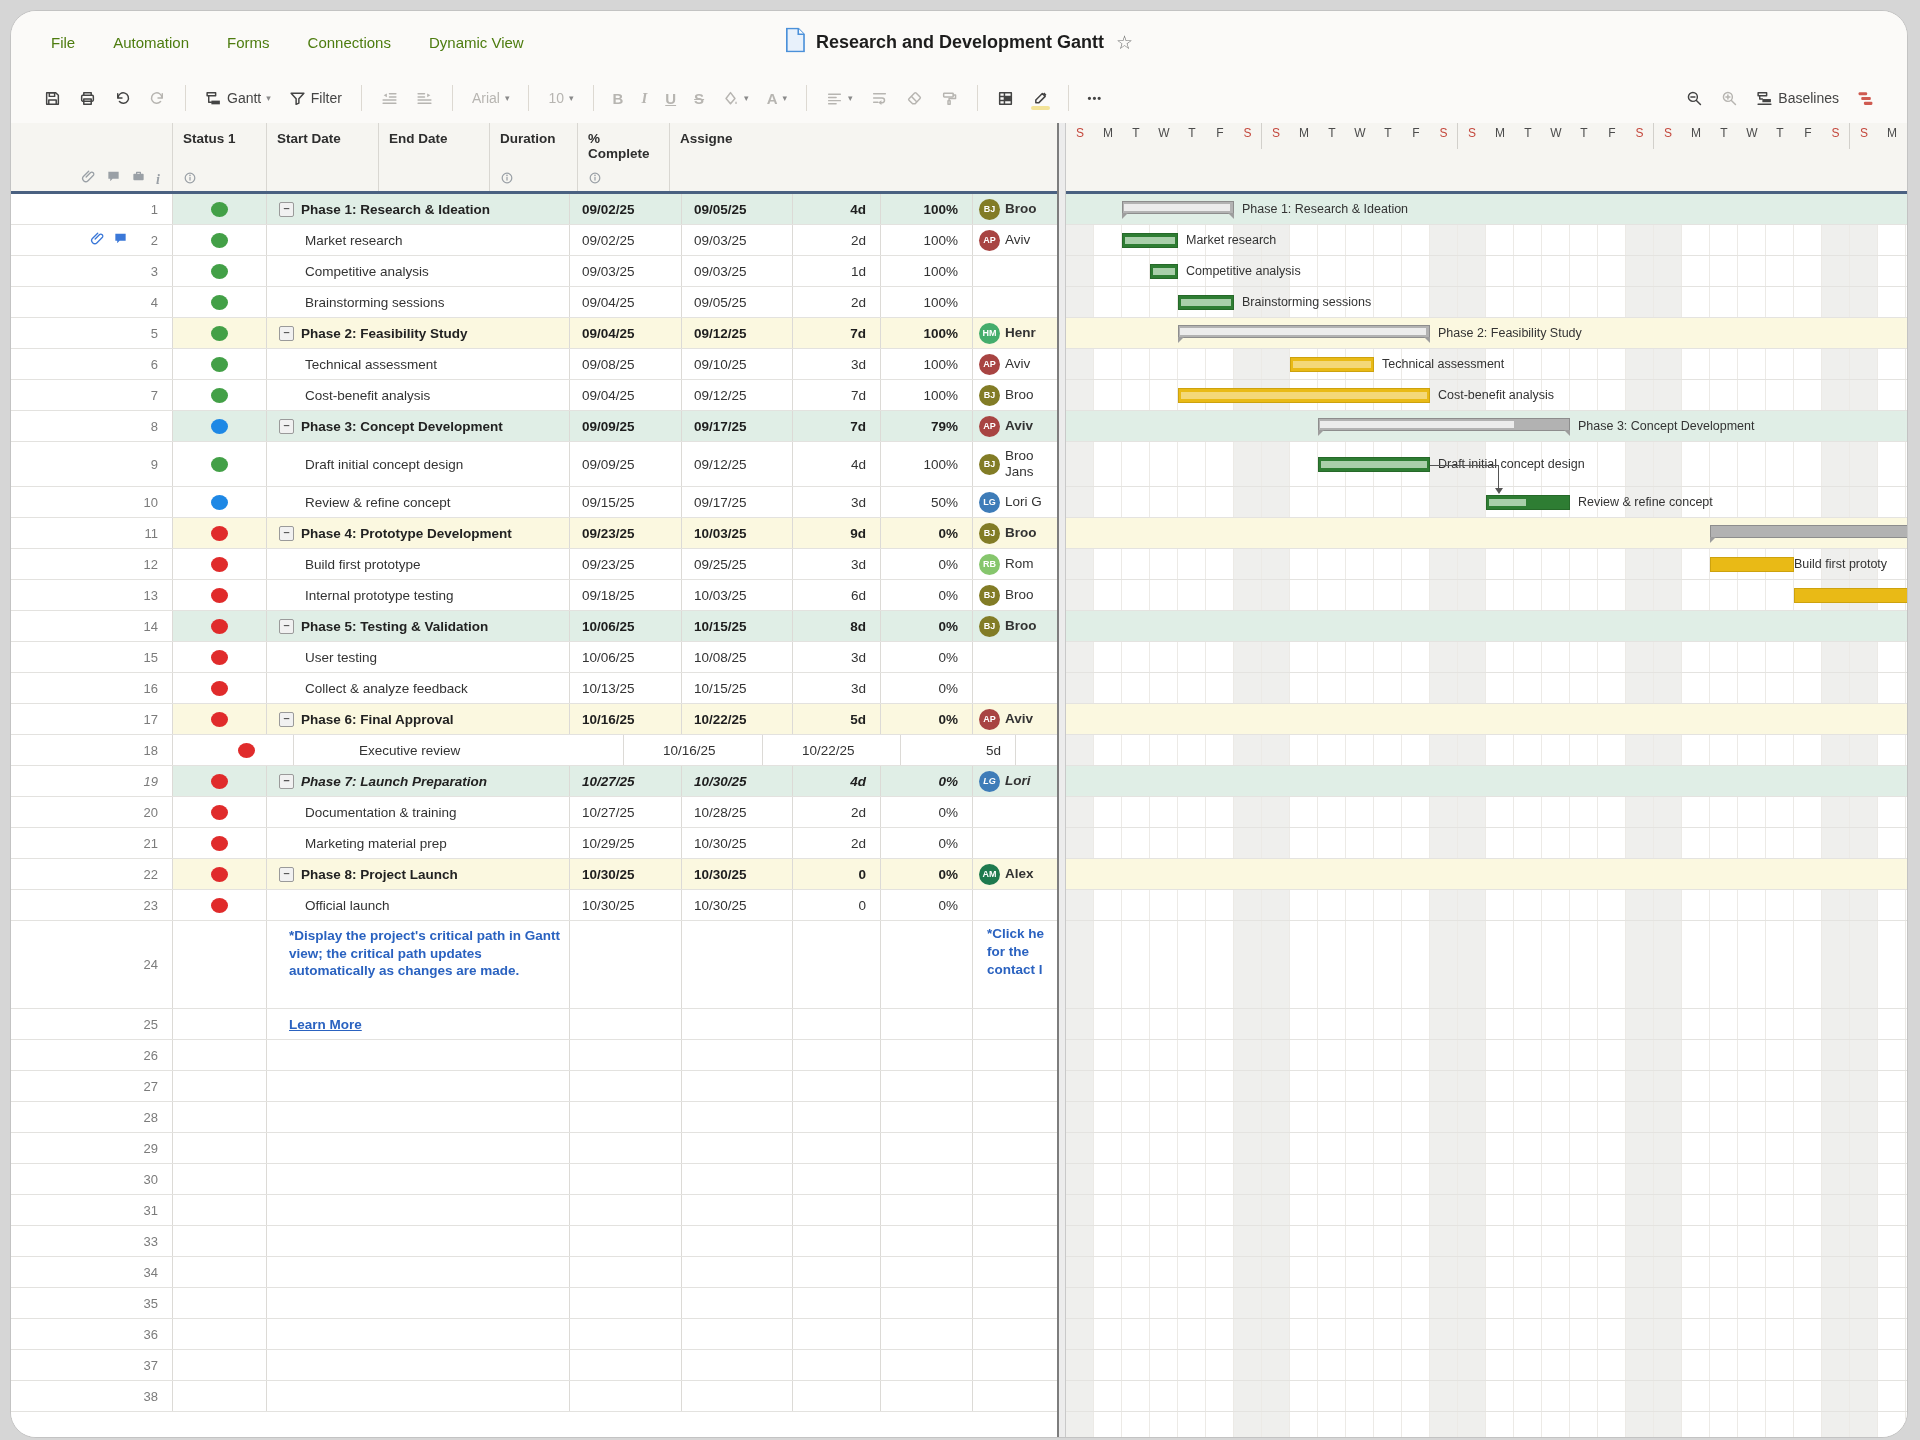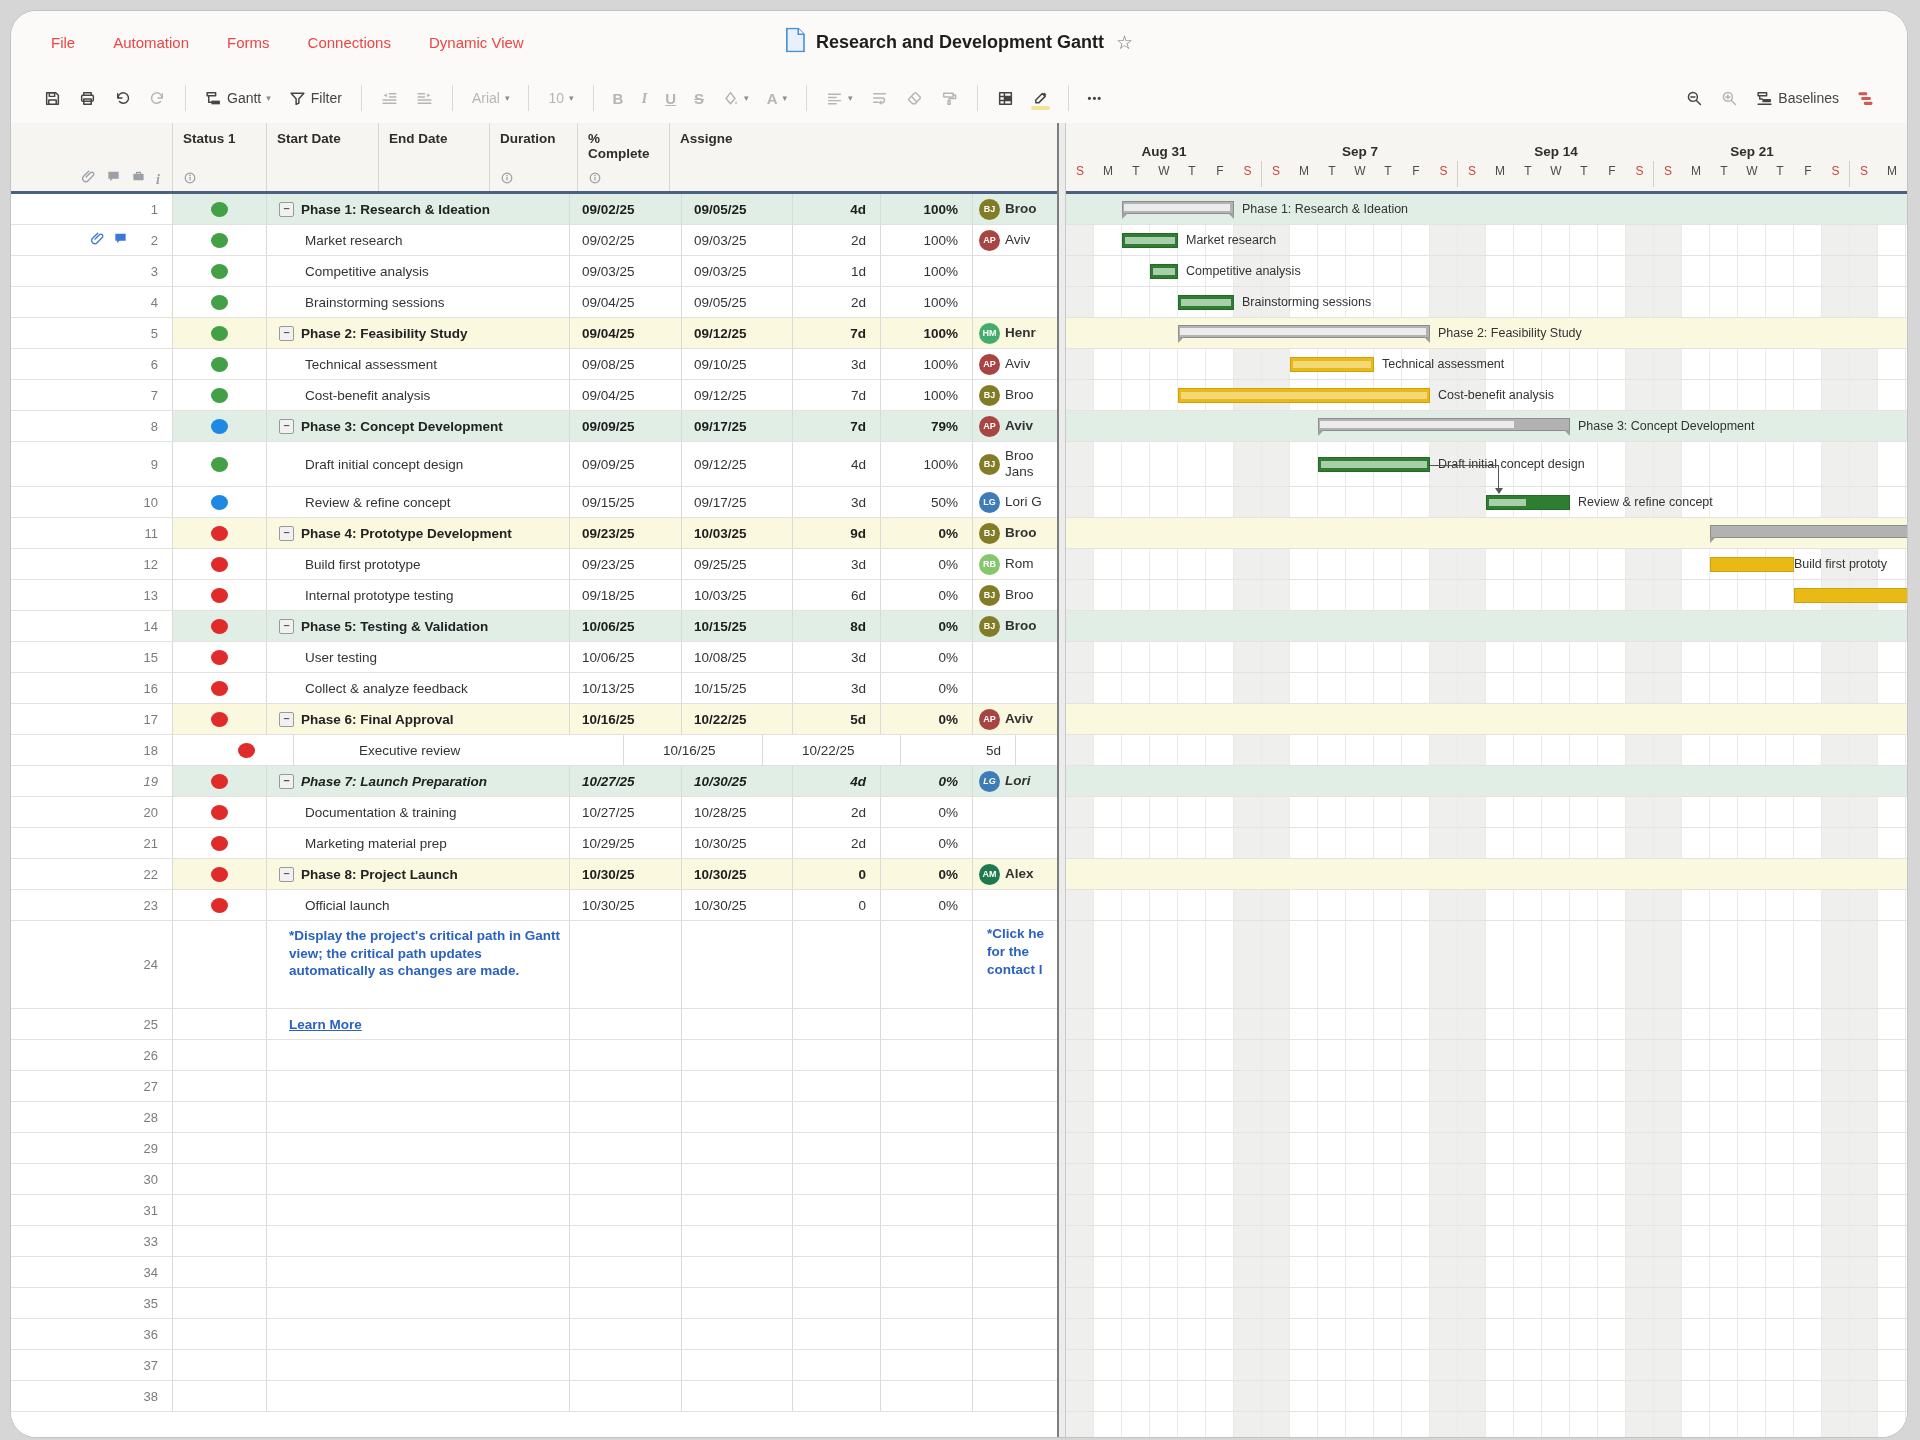--- a/index.html
+++ b/index.html
@@ -1,21 +1,21 @@
 <!DOCTYPE html>
 <html><head>
 <meta charset="utf-8">
 <style>
   html,body{margin:0;padding:0;}
   body{width:1920px;height:1440px;background:#d6d6d6;font-family:"Liberation Sans",sans-serif;overflow:hidden;}
   .app{position:absolute;left:10px;top:10px;width:1898px;height:1428px;background:#fbfaf8;border:1px solid #c3c3c3;border-radius:26px;overflow:hidden;box-sizing:border-box;}
   
   .menubar{height:62px;display:flex;align-items:center;position:relative;background:#fbfaf8;}
   .menu-items{display:flex;gap:38px;padding-left:40px;}
-  .menu-item{font-size:15px;color:#ef4444;cursor:default;}
+  .menu-item{font-size:15px;color:#4d7c0f;cursor:default;}
   .title-wrap{position:absolute;left:50%;top:50%;transform:translate(-50%,-50%);display:flex;align-items:center;gap:10px;}
   .title-text{font-size:18px;font-weight:bold;color:#1d1d1d;}
   .star{font-size:19px;color:#6f6f6f;margin-left:2px;}
   
   .toolbar{height:50px;display:flex;align-items:center;padding:0 26px;gap:4px;background:#fbfaf8;}
   .tb-btn{display:flex;align-items:center;gap:5px;padding:5px 7px;border-radius:4px;color:#444;font-size:14px;position:relative;}
   .tb-btn.dis{color:#b7b5b1;}
   .tb-btn svg{width:17px;height:17px;display:block;}
   .tb-btn .glyph{font-size:15px;font-weight:bold;}
   .tb-sep{width:1px;height:26px;background:#ddd9d2;margin:0 8px;}
@@ -956,26 +956,20 @@
             <div class="cell c-right w-pct"></div>
             <div class="cell c-asg w-asg"></div>
           </div>
         </div>
     </div>
 
     <div class="splitter"></div>
 
     <div class="gantt-pane">
       <div class="gantt-header">
-        <div class="g-weeks" id="g-weeks">
-            <div class="g-week" style="width: 196px;">Aug 31</div>
-            <div class="g-week" style="width: 196px;">Sep 7</div>
-            <div class="g-week" style="width: 196px;">Sep 14</div>
-            <div class="g-week" style="width: 196px;">Sep 21</div>
-          </div>
         <div class="g-days" id="g-days">
             <div class="g-day we" style="width: 28px;">S</div>
             <div class="g-day" style="width: 28px;">M</div>
             <div class="g-day" style="width: 28px;">T</div>
             <div class="g-day" style="width: 28px;">W</div>
             <div class="g-day" style="width: 28px;">T</div>
             <div class="g-day" style="width: 28px;">F</div>
             <div class="g-day we wk-end" style="width: 28px;">S</div>
             <div class="g-day we" style="width: 28px;">S</div>
             <div class="g-day" style="width: 28px;">M</div>

